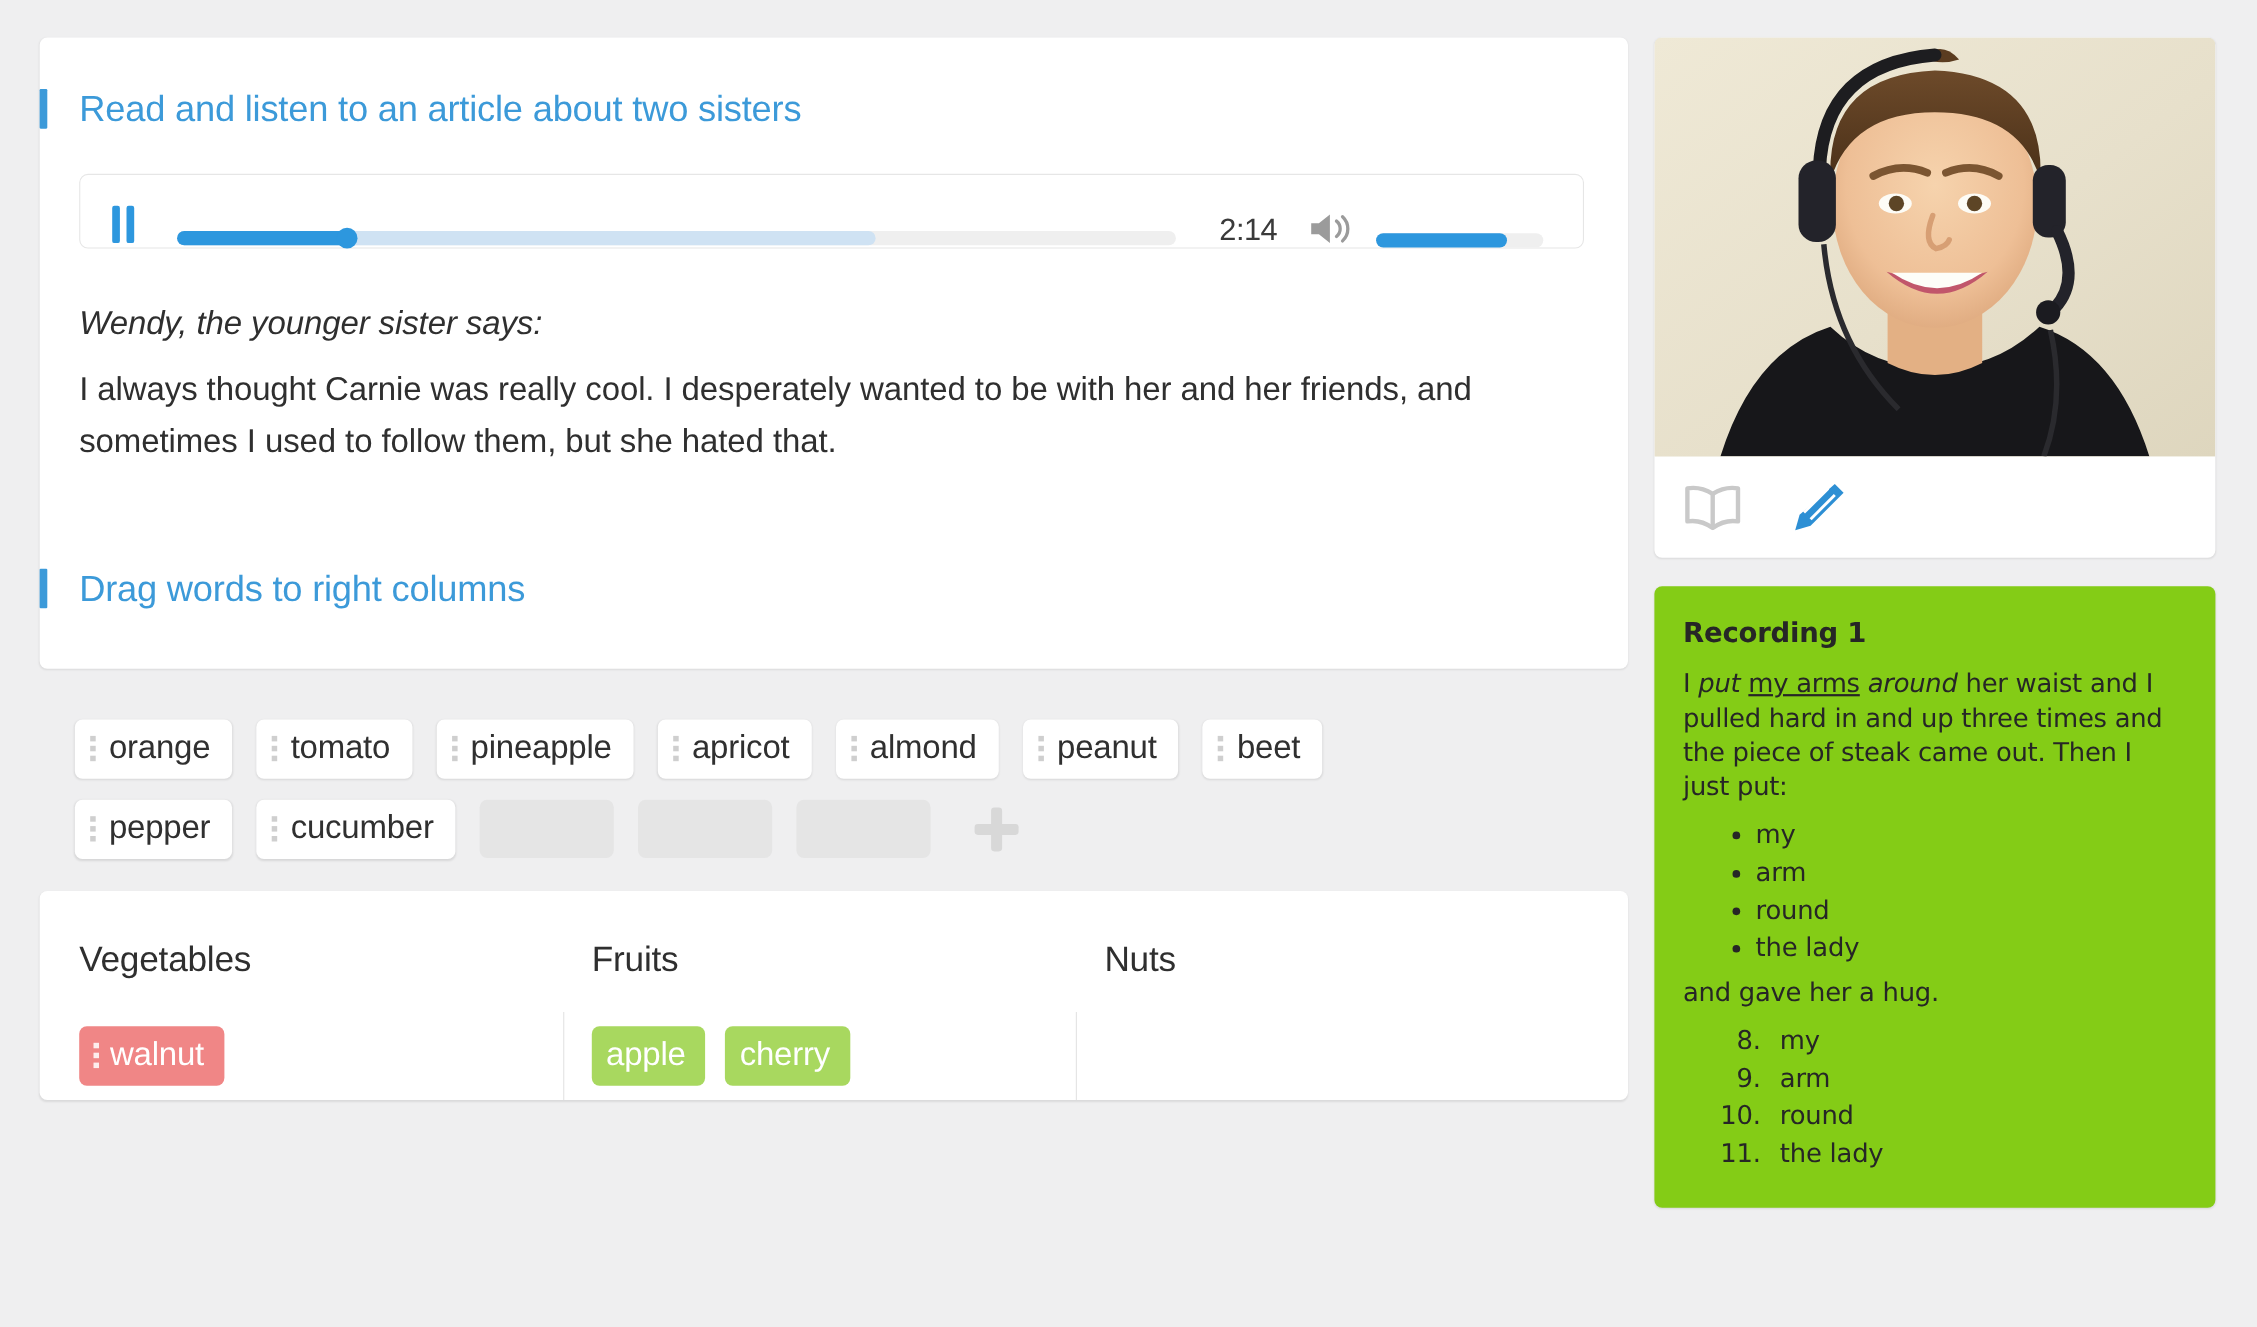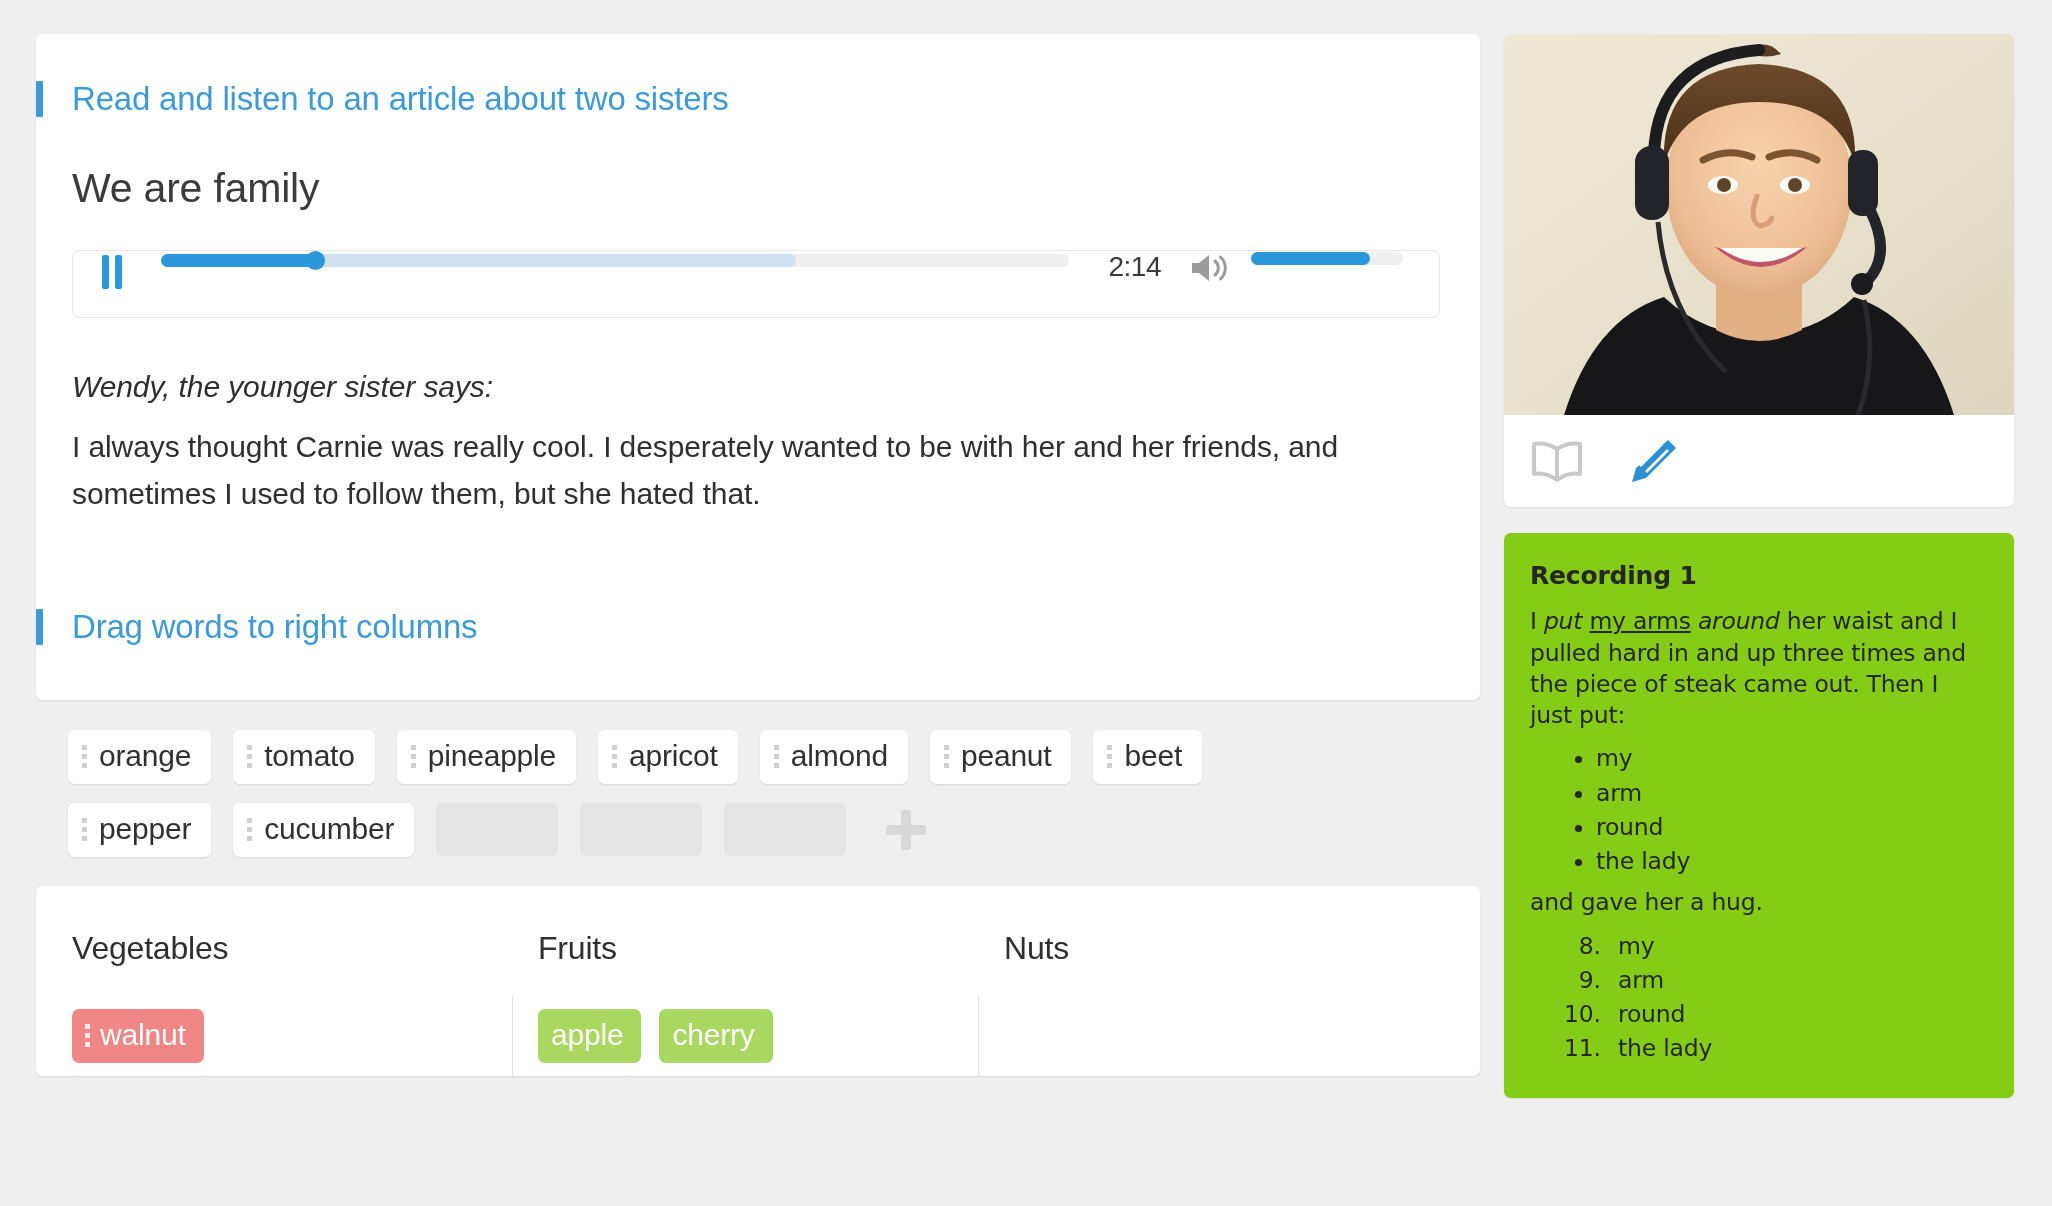--- a/index.html
+++ b/index.html
@@ -77,21 +77,21 @@
   }
 
   
   .audio-player {
     margin-top: 38px;
     height: 68px;
     border: 1px solid #e6e6e6;
     border-radius: 8px;
     background: #fff;
     display: flex;
-    align-items: flex-start;
+    align-items: flex-end;
     padding: 0 36px 0 26px;
     gap: 22px;
   }
   .pause-btn {
     display: flex;
     gap: 6px;
     cursor: pointer;
     padding: 4px 3px;
   }
   .pause-btn i {
@@ -183,20 +183,21 @@
     letter-spacing: -0.1px;
     max-width: 1380px;
   }
 
   .card-article .section-head.second { margin-top: 88px; }
 
   
   .word-bank {
     padding: 30px 0 28px 32px;
     background: transparent;
+    margin-top: 16px;
   }
   .chip-row {
     display: flex;
     align-items: center;
     gap: 22px;
     margin-bottom: 18px;
   }
   .chip-row:last-child { margin-bottom: 0; }
 
   .chip {
@@ -367,21 +368,20 @@
 
   <div class="left-col">
 
     <div class="card card-article">
 
       <div class="section-head">
         <span class="accent-bar"></span>
         <span class="section-head-text">Read and listen to an article about two sisters</span>
       </div>
 
-      <h1 class="article-title">We are family</h1>
 
       <div class="audio-player">
         <div class="pause-btn">
           <i></i>
             <i></i>
         </div>
 
         <div class="progress-wrap">
           <div class="progress-track"></div>
           <div class="progress-buffer" id="buffer" style="width: 70%;"></div>

